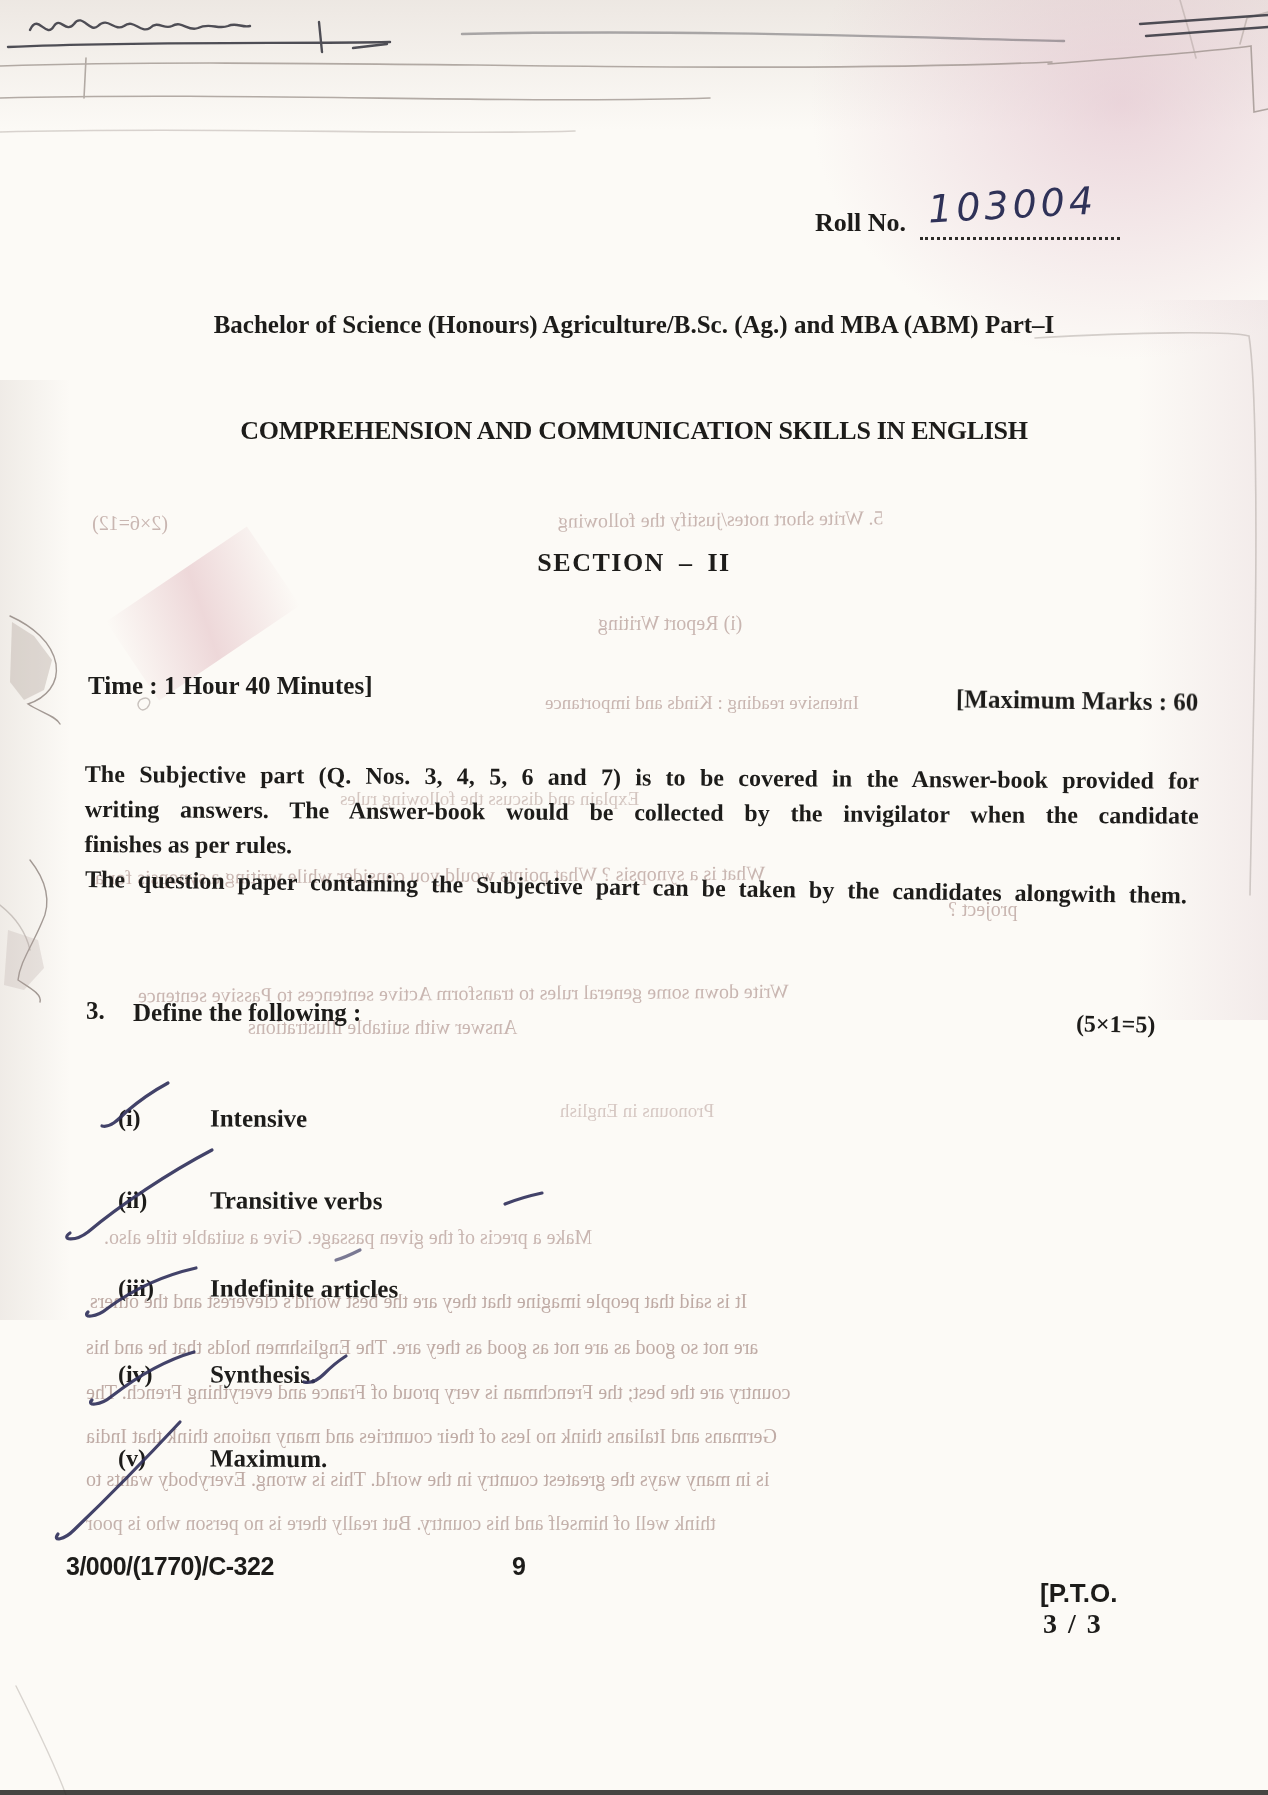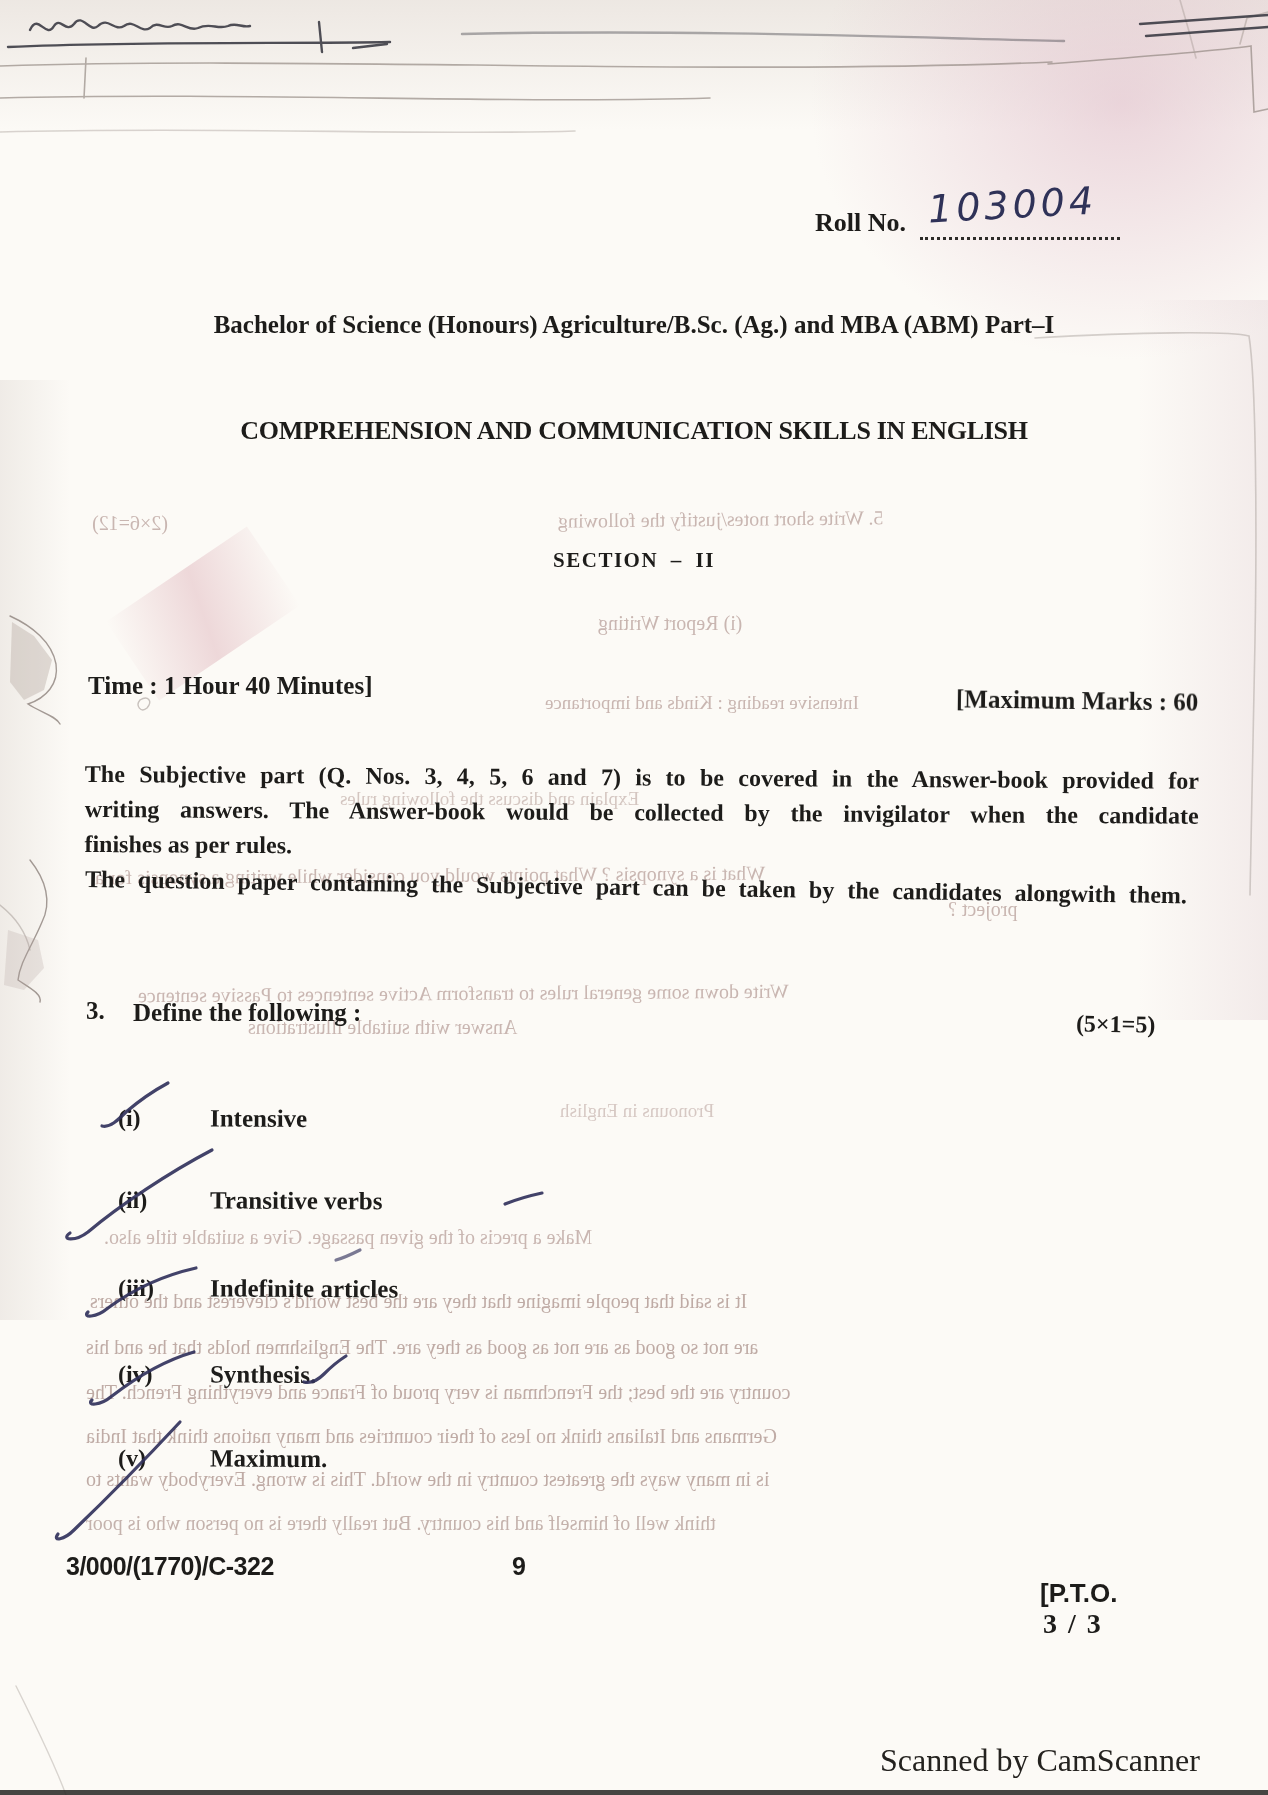--- a/index.html
+++ b/index.html
@@ -46,21 +46,21 @@
   .roll-dots{left:920px;top:211px;width:200px;height:26px;border-bottom:3px dotted #2e2c29;}
   .roll-hand{left:928px;top:186px;font-size:38px;line-height:38px;color:#2f3258;z-index:4;
      font-family:"DejaVu Sans",sans-serif;font-style:italic;letter-spacing:4px;
      transform:rotate(-3deg);}
   .center-band{left:80px;width:1108px;text-align:center;font-weight:700;}
   .title1{top:280px;font-size:25px;margin-top:31px;}
   .title2{top:325px;font-size:25px;}
   .semester{top:374px;font-size:23px;letter-spacing:.5px;}
   .subject{top:416px;font-size:26px;letter-spacing:-.3px;}
   .code{top:465px;font-size:25px;}
-  .section{top:548px;font-size:21px;letter-spacing:1.5px;word-spacing:6px;}
+  .section{top:548px;font-size:26px;letter-spacing:1.5px;word-spacing:6px;}
   .meta-time{left:88px;top:672px;font-size:25px;font-weight:600;}
   .meta-marks{right:70px;top:687px;font-size:25px;font-weight:600;transform:rotate(.8deg);}
   .para1{left:85px;top:757px;width:1114px;font-size:24px;font-weight:600;
      transform:rotate(.35deg);transform-origin:left top;}
   .p1-line{line-height:35px;text-align:justify;text-align-last:justify;}
   .p1-last{text-align-last:auto;}
   .para2{left:85px;top:866px;width:1102px;font-size:24px;font-weight:600;
      text-align:justify;text-align-last:justify;transform:rotate(.85deg);transform-origin:left center;}
   .q-num{left:86px;top:997px;font-size:25px;font-weight:700;}
   .q-prompt{left:133px;top:999px;font-size:25px;font-weight:600;}
@@ -168,21 +168,20 @@
   </div>
   <div class="pr item it5">
     <span class="item-num">(v)</span><span class="item-label">Maximum.</span>
   </div>
 
   <div class="pr footer-code">3/000/(1770)/C-322</div>
   <div class="pr footer-page">9</div>
   <div class="pr footer-pto">[P.T.O.</div>
   <div class="pr footer-frac">3 / 3</div>
 
-  <div class="pr watermark">Scanned by CamScanner</div>
 
   <svg class="ink-svg" width="1268" height="1795" viewBox="0 0 1268 1795">
     <g fill="none" stroke="#3c3c44" stroke-width="2.4" stroke-linecap="round" opacity=".9">
       <path d="M30,30 C38,12 46,40 54,26 C60,16 66,34 74,24 C82,12 90,34 98,26 C108,16 114,32 124,26 C134,18 140,34 150,28 C158,20 164,30 172,26 C182,20 188,32 198,28 C210,22 218,30 228,26 C236,22 242,28 250,26"></path>
       <path d="M8,47 C140,41 300,44 390,42"></path>
       <path d="M319,22 C320,32 321,42 322,52"></path>
       <path d="M353,48 L387,44"></path>
       <path d="M462,34 C700,29 920,38 1064,41" opacity=".45"></path>
       <path d="M1140,24 L1268,15"></path>
       <path d="M1146,36 L1268,27"></path>

